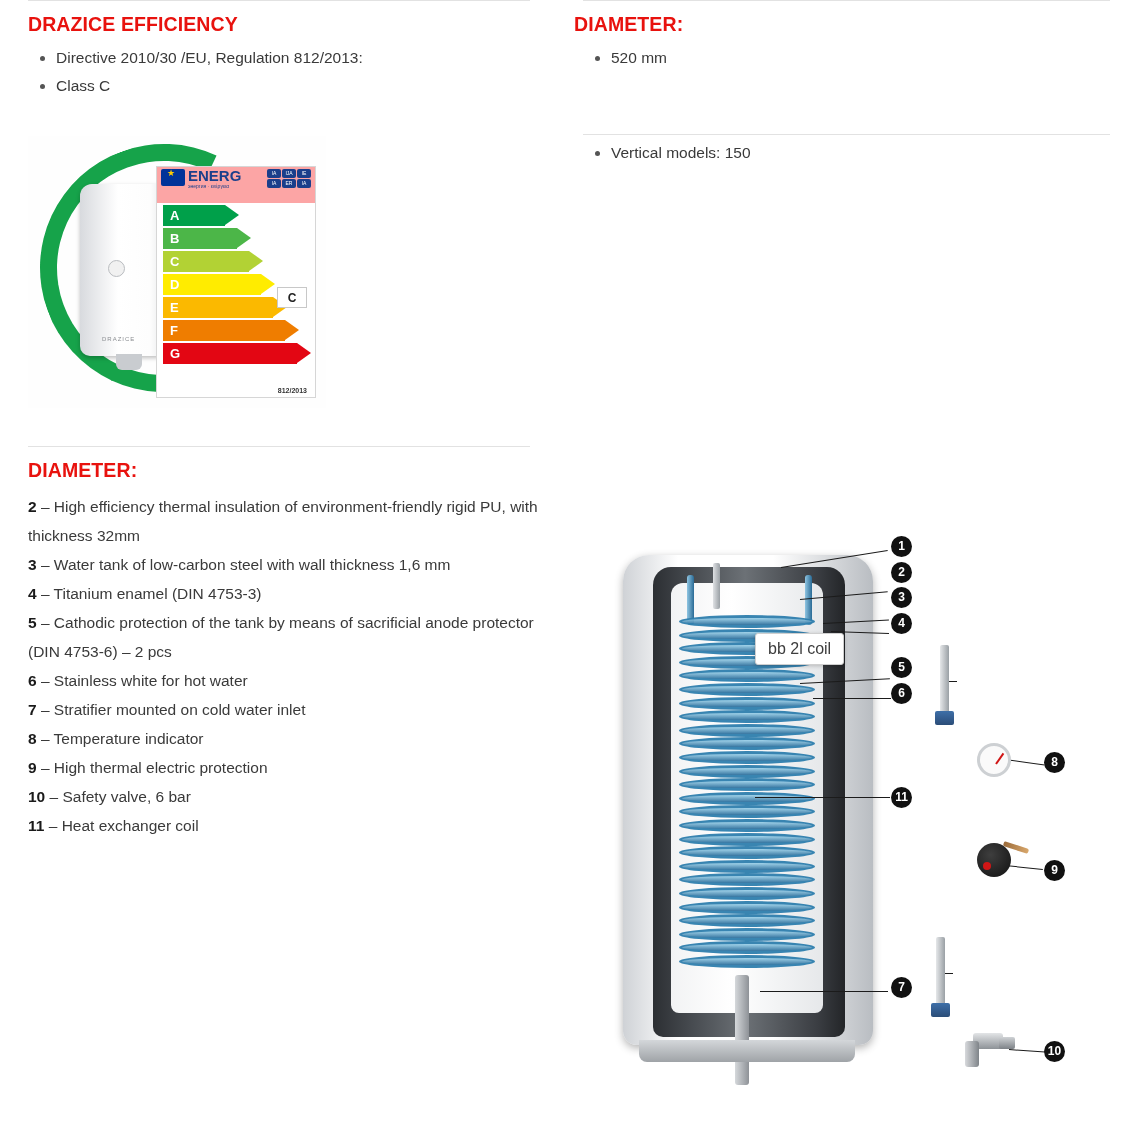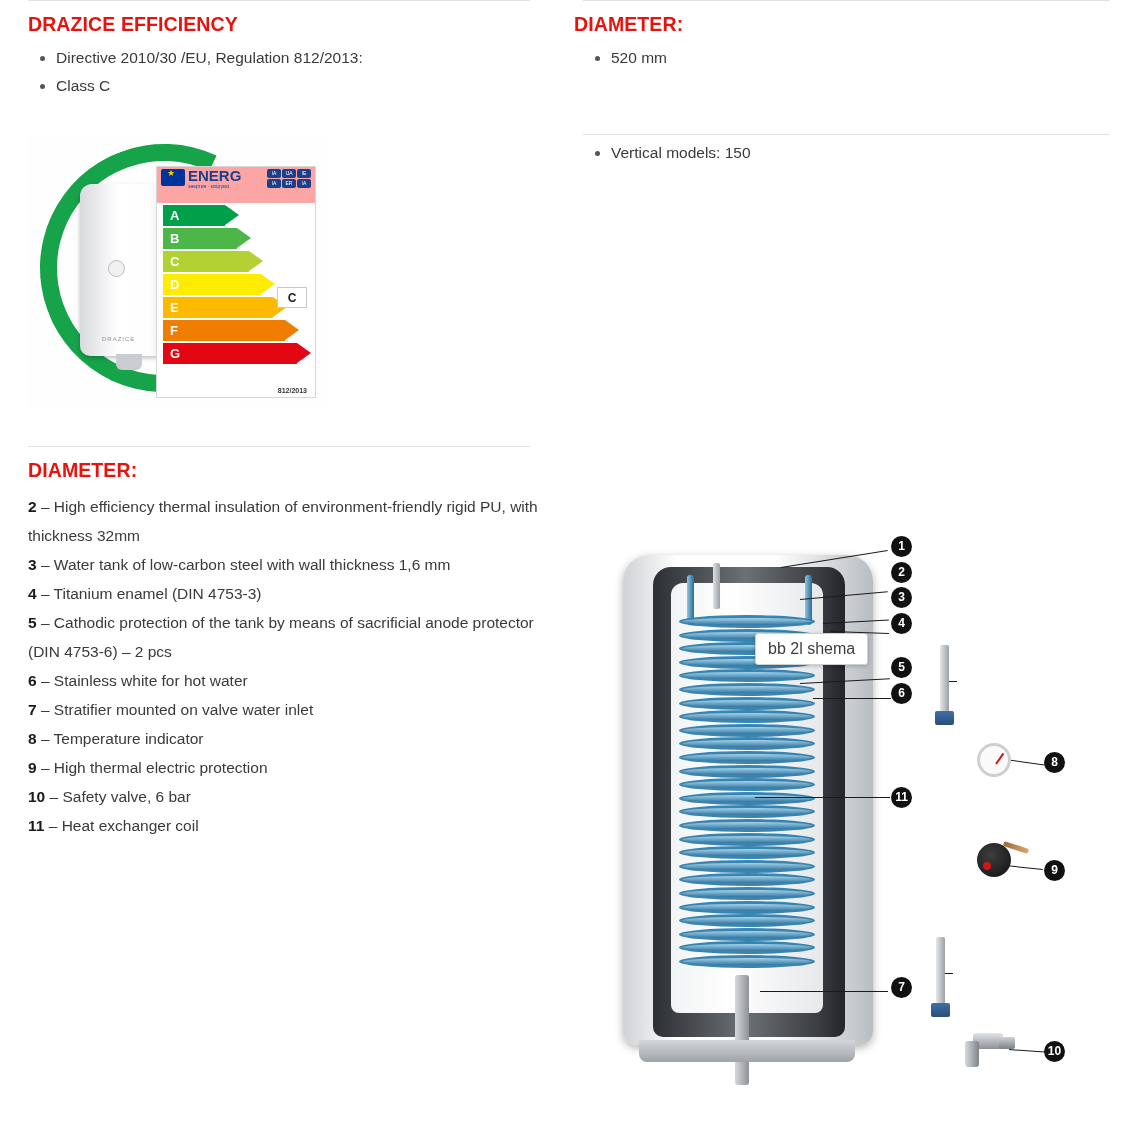--- a/index.html
+++ b/index.html
@@ -482,21 +482,21 @@
     <div class="rule" style="margin-top:38px"></div>
 
     <h2 class="section-title">DIAMETER:</h2>
 
     <div class="elements-list" id="elements-list">
         <p><b>2 </b><span>– High efficiency thermal insulation of environment-friendly rigid PU, with thickness 32mm</span></p>
         <p><b>3 </b><span>– Water tank of low-carbon steel with wall thickness 1,6 mm</span></p>
         <p><b>4 </b><span>– Titanium enamel (DIN 4753-3)</span></p>
         <p><b>5 </b><span>– Cathodic protection of the tank by means of sacrificial anode protector (DIN 4753-6) – 2 pcs</span></p>
         <p><b>6 </b><span>– Stainless white for hot water</span></p>
-        <p><b>7 </b><span>– Stratifier mounted on valve water inlet</span></p>
+        <p><b>7 </b><span>– Stratifier mounted on cold water inlet</span></p>
         <p><b>8 </b><span>– Temperature indicator</span></p>
         <p><b>9 </b><span>– High thermal electric protection</span></p>
         <p><b>10 </b><span>– Safety valve, 6 bar</span></p>
         <p><b>11 </b><span>– Heat exchanger coil</span></p>
       </div>
   </div>
 
   <div class="col-right">
 
     <div class="rule-right"></div>
@@ -546,21 +546,21 @@
         <i style="top: 299.2px;"></i>
         <i style="top: 312.8px;"></i>
         <i style="top: 326.4px;"></i>
         <i style="top: 340px;"></i>
       </div>
     <div class="base-pipe"></div>
     <div class="tank-foot"></div>
 
     <div style="position:absolute;left:118px;top:58px;width:7px;height:46px;background:linear-gradient(to right,#dfe1e4,#9aa0a5);border-radius:2px;"></div>
 
-    <div class="tooltip">bb 2l shema</div>
+    <div class="tooltip">bb 2l coil</div>
 
     <div class="leader" style="left:186px;top:62px;width:108px;transform:rotate(-9deg);"></div>
     <div class="leader" style="left:205px;top:94px;width:88px;transform:rotate(-5deg);"></div>
     <div class="leader" style="left:228px;top:118px;width:66px;transform:rotate(-3deg);"></div>
     <div class="leader" style="left:236px;top:126px;width:58px;transform:rotate(2deg);"></div>
     <div class="leader" style="left:205px;top:178px;width:90px;transform:rotate(-3deg);"></div>
     <div class="leader" style="left:218px;top:193px;width:78px;transform:rotate(0deg);"></div>
     <div class="leader" style="left:160px;top:292px;width:135px;"></div>
     <div class="leader" style="left:165px;top:486px;width:128px;"></div>
     <div class="leader" style="left:410px;top:254px;width:40px;transform:rotate(8deg);"></div>

